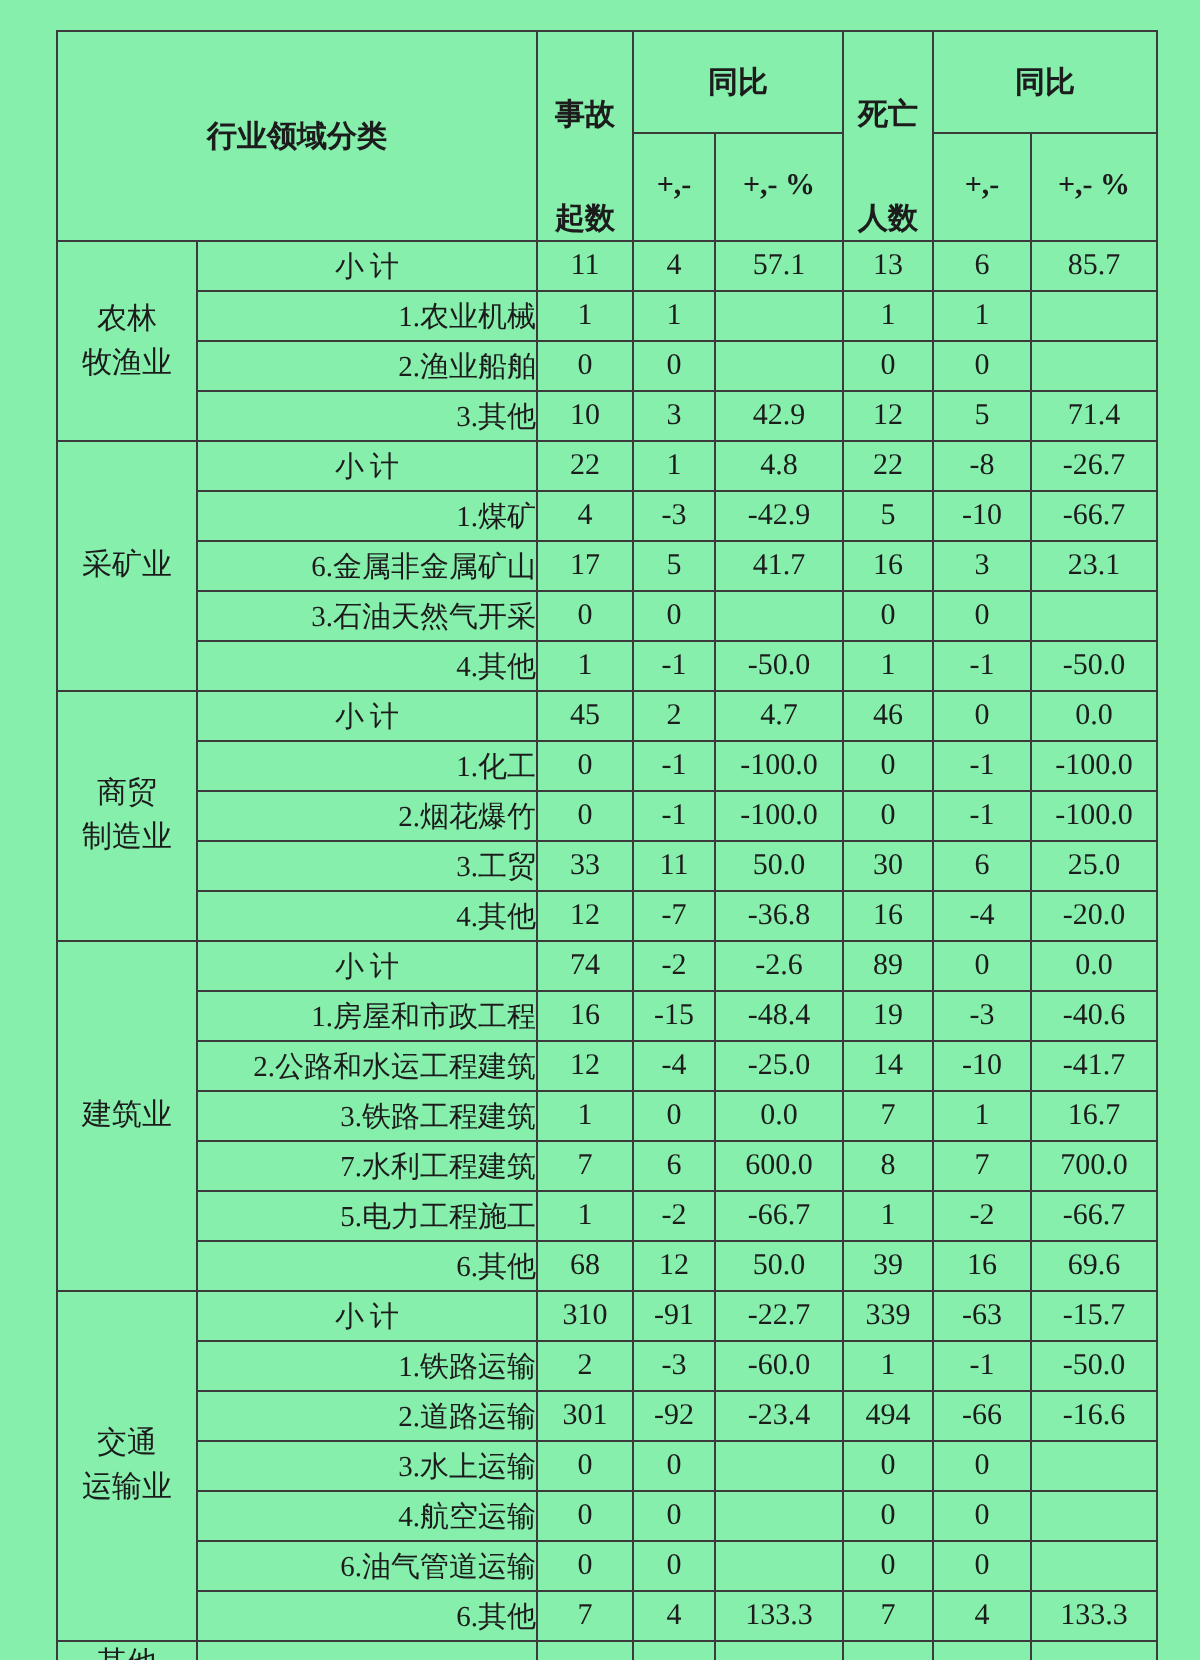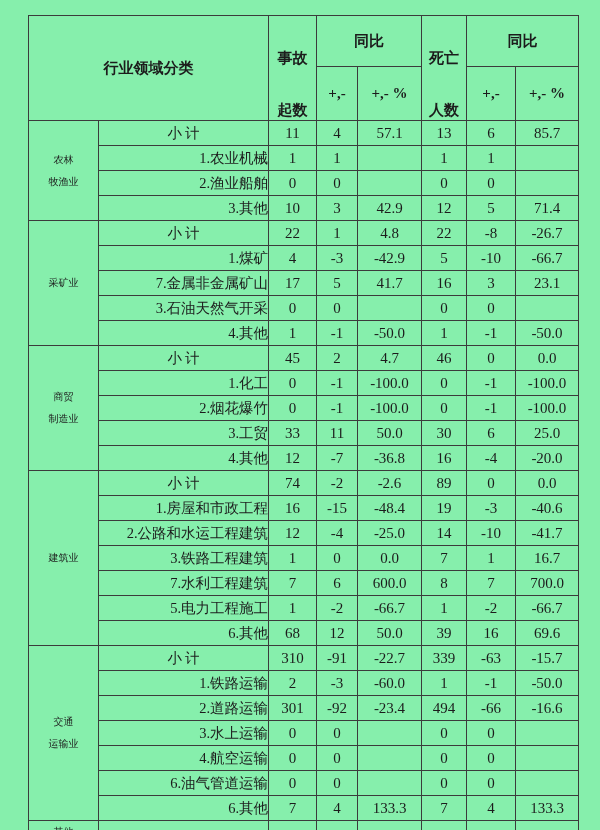--- a/index.html
+++ b/index.html
@@ -34,21 +34,21 @@
     vertical-align: middle;
   }
   .stats-table thead tr.hrow1 { height: 21px; }
   .stats-table thead tr.hrow2 { height: 22px; }
   .two-line div { line-height: 20px; margin-top: 32px; }
   .stats-table tbody tr { height: 25px; }
   .stats-table tbody tr.tall { height: 42px; }
   .group-cell {
     text-align: center;
     vertical-align: middle;
-    font-size: 10px;
+    font-size: 15px;
     line-height: 22px;
   }
   .label-cell {
     text-align: right;
     padding-left: 7px;
     font-size: 14.5px;
     vertical-align: middle;
   }
   .label-cell.subtotal {
     text-align: center;
@@ -153,21 +153,21 @@
         <tr>
           <td class="label-cell">1.煤矿</td>
           <td class="num-cell">4</td>
           <td class="num-cell">-3</td>
           <td class="num-cell">-42.9</td>
           <td class="num-cell">5</td>
           <td class="num-cell">-10</td>
           <td class="num-cell">-66.7</td>
         </tr>
         <tr>
-          <td class="label-cell">7.金属非金属矿山</td>
+          <td class="label-cell">6.金属非金属矿山</td>
           <td class="num-cell">17</td>
           <td class="num-cell">5</td>
           <td class="num-cell">41.7</td>
           <td class="num-cell">16</td>
           <td class="num-cell">3</td>
           <td class="num-cell">23.1</td>
         </tr>
         <tr>
           <td class="label-cell">3.石油天然气开采</td>
           <td class="num-cell">0</td>

